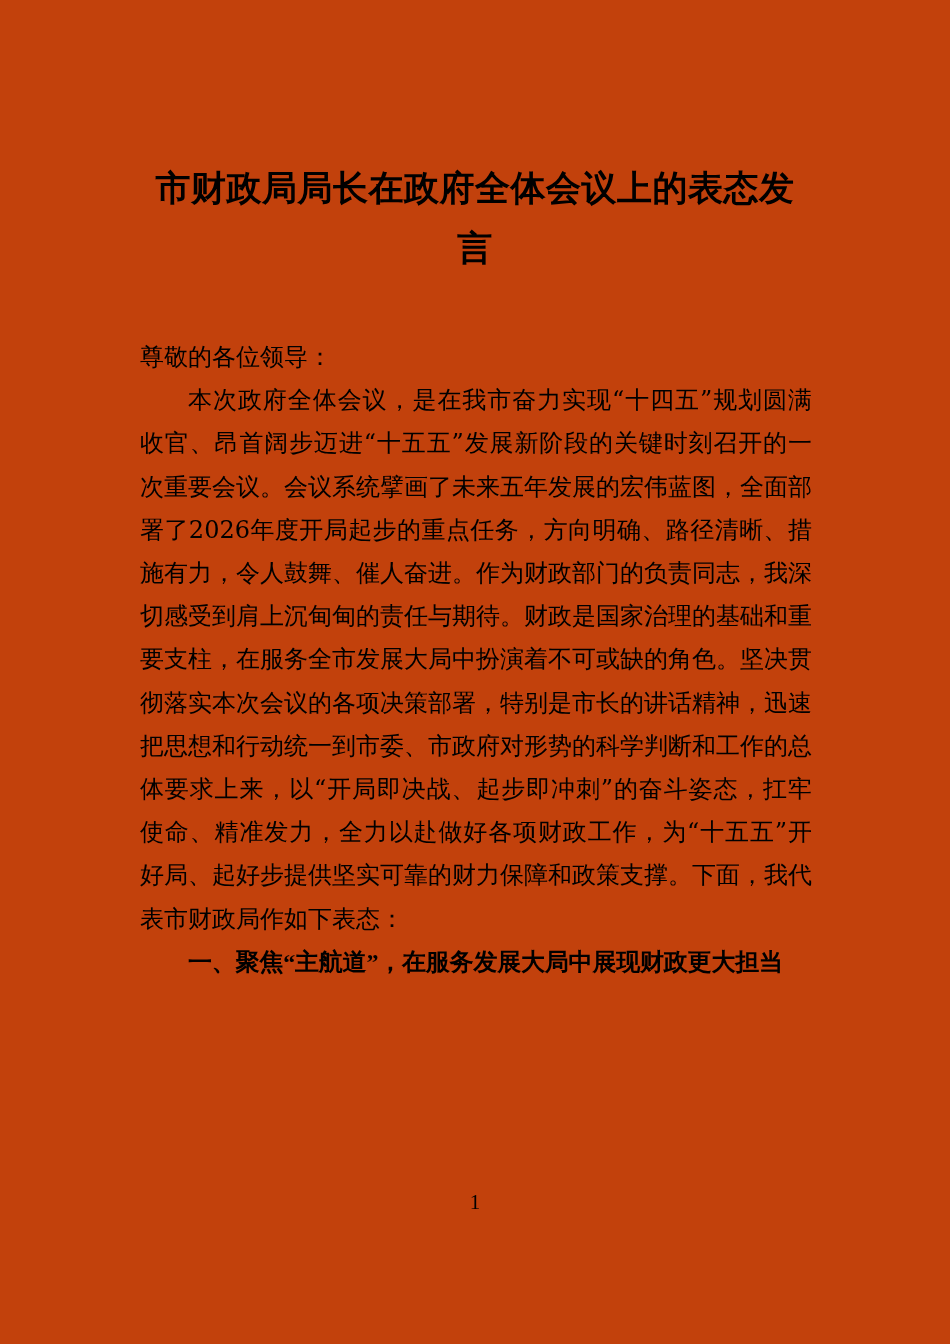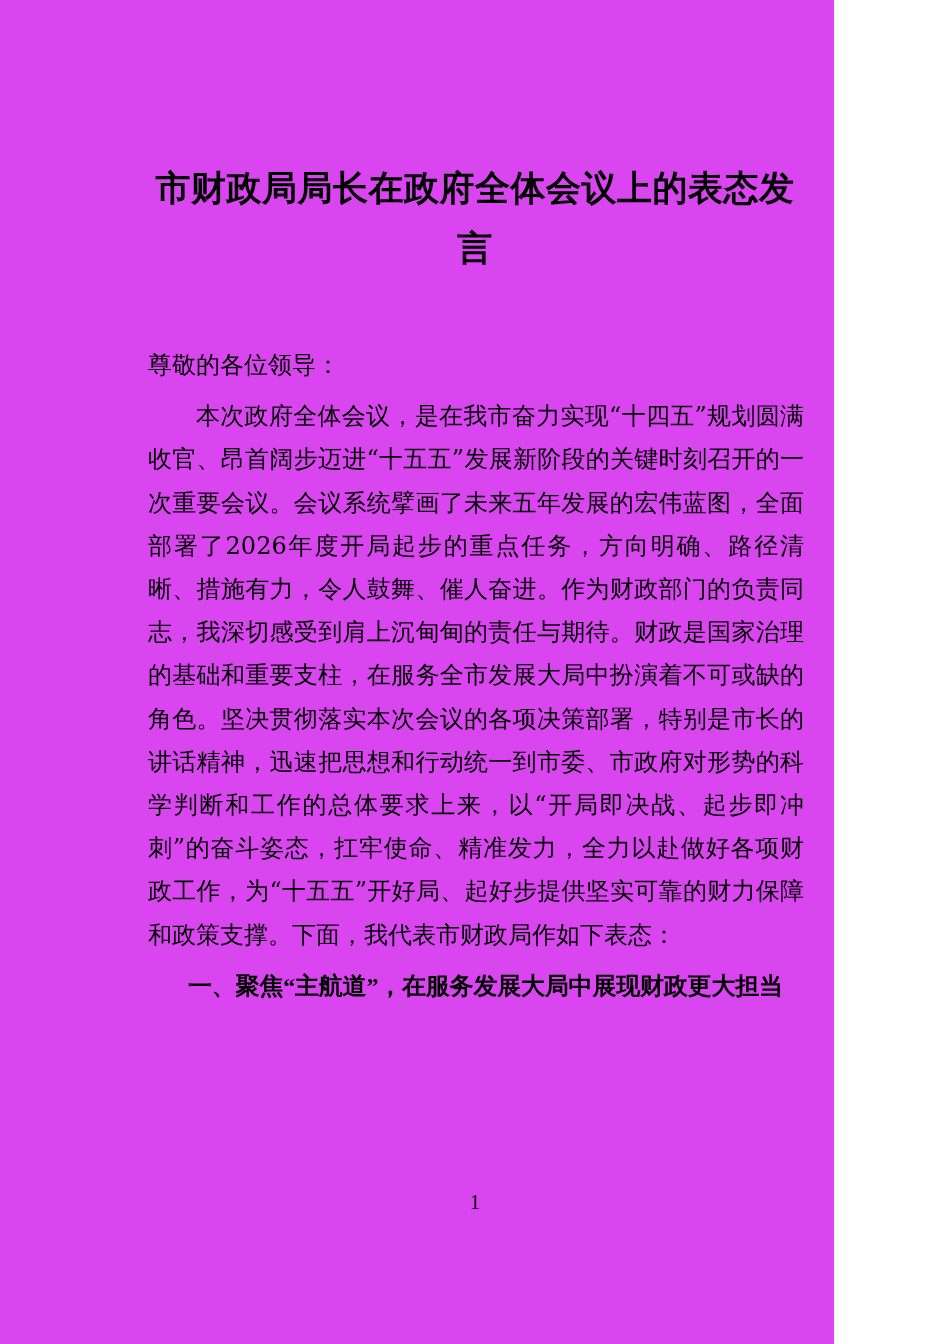--- a/index.html
+++ b/index.html
@@ -3,23 +3,23 @@
 <meta charset="utf-8">
 <style>
   html, body {
     margin: 0;
     padding: 0;
     background: #ffffff;
   }
 
   .page {
     position: relative;
-    width: 834px;
+    width: 950px;
     height: 1344px;
-    background: #d946ef;
+    background: #c2410c;
     overflow: hidden;
     box-sizing: border-box;
   }
 
   
   .doc-title {
     position: absolute;
     left: 140px;
     top: 158px;
     width: 670px;
@@ -41,21 +41,21 @@
     width: 672px;
     font-family: "DejaVu Serif", "Liberation Serif", serif;
     font-size: 24px;
     line-height: 43.2px;
     color: #000000;
     text-align: justify;
     text-justify: inter-character;
   }
 
   .para {
-    margin: 8px;
+    margin: 0;
     text-align: justify;
     text-justify: inter-character;
     word-break: break-all;
     font-family: "DejaVu Serif", "Liberation Serif", serif;
   }
 
   .para.indent {
     text-indent: 48px;
   }
 

